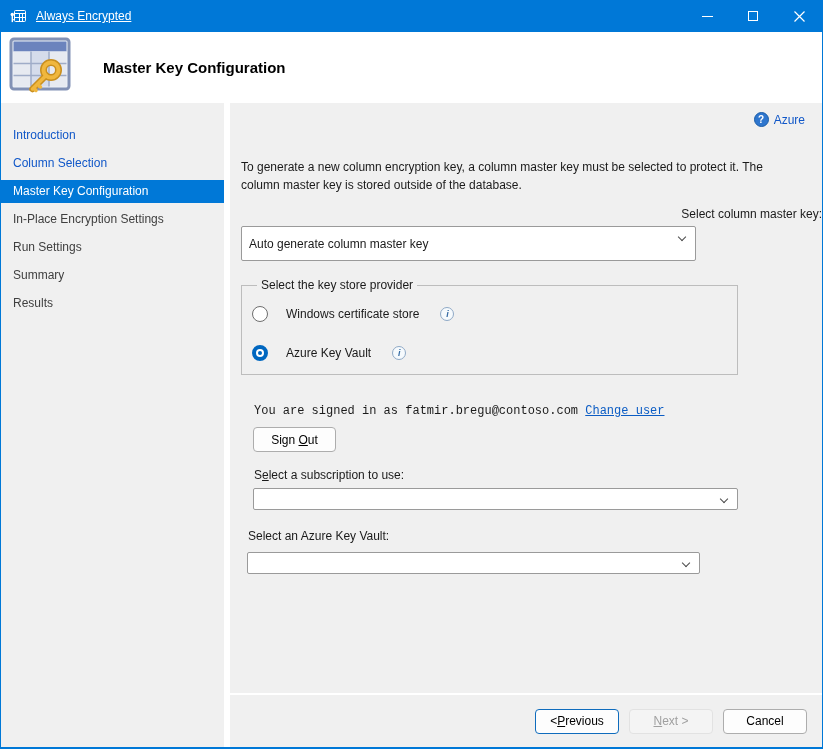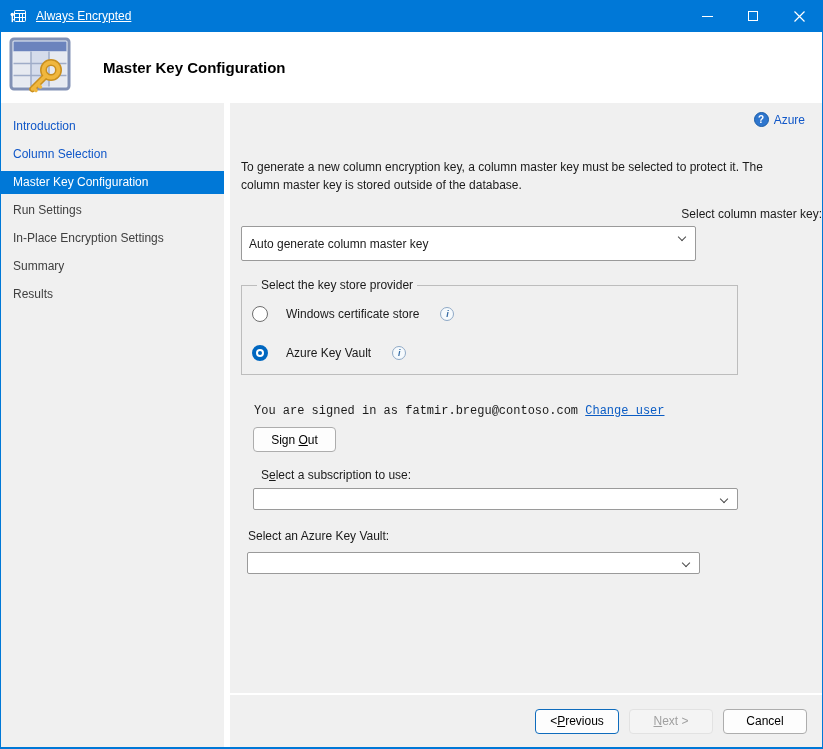--- a/index.html
+++ b/index.html
@@ -14,21 +14,21 @@
   .window-controls { margin-left:auto; display:flex; height:100%; }
   .win-btn { width:46px; display:flex; align-items:center; justify-content:center; cursor:pointer; }
   .glyph-min { width:11px; height:1px; background:#fff; display:block; }
   .glyph-max { width:10px; height:10px; border:1px solid #fff; display:block; }
   
   .header { height:71px; background:#fff; display:flex; align-items:center; }
   .header-icon { margin-left:8px; flex-shrink:0; }
   .header-title { margin-left:30px; font-size:15px; font-weight:bold; color:#000; }
   
   .body { display:flex; height:644px; }
-  .sidebar { width:229px; flex-shrink:0; background:#F0F0F0; border-right:6px solid #fff; padding-top:9px; }
+  .sidebar { width:229px; flex-shrink:0; background:#F0F0F0; border-right:6px solid #fff; padding-top:18px; }
   .side-item { height:28px; display:flex; align-items:center; padding-left:12px; font-size:12px; cursor:pointer; }
   .side-item.visited { color:#1057C8; }
   .side-item.upcoming { color:#404040; }
   .side-item.current { background:#0078D7; color:#fff; height:23px; margin:2.5px 0; }
   .main { flex:1; position:relative; display:flex; flex-direction:column; background:#F0F0F0; }
   .help { position:absolute; top:9px; right:17px; display:flex; align-items:center; gap:5px;
           color:#1057C8; font-size:12px; cursor:pointer; }
   .help-icon { width:15px; height:15px; border-radius:50%; background:#2E76CE; border:1px solid #1A5DA8;
                color:#fff; font-size:10px; font-weight:bold; display:flex; align-items:center; justify-content:center; }
   .content { flex:1; padding:55px 0 0 11px; font-size:12px; color:#1a1a1a; }
@@ -51,21 +51,21 @@
            margin:-2px 0 0 -2px; border-radius:50%; background:#0067C0; }
   .info-icon { width:14px; height:14px; border-radius:50%; border:1px solid #8FA9C6; background:#F6FAFD;
                color:#3A6EA5; font-size:9px; font-weight:bold; font-style:italic;
                display:flex; align-items:center; justify-content:center; margin-left:3px; }
   
   .account-row { margin:29px 9px 0 13px;font-family:Liberation Mono, monospace; }
   .link { color:#0B5CC4; text-decoration:underline; cursor:pointer; }
   .signout-btn { margin:9px 0 0 12px; width:83px; height:25px; background:#FDFDFD;
                  border:1px solid #ADADAD; border-radius:4px; font-size:12px;
                  font-family:"Liberation Sans", sans-serif; cursor:pointer; }
-  .sub-label { margin:16px 0 6px 20px; }
+  .sub-label { margin:16px 0 6px 13px; }
   .combo-sub { width:485px; margin-left:12px; height:22px; }
   .akv-label { margin:19px 0 9px 7px; }
   .combo-akv { width:453px; margin-left:6px; height:22px; }
   .mn { text-decoration:underline; }
   
   .footer { height:54px; border-top:2px solid #fff; display:flex; align-items:center;
             justify-content:flex-end; gap:10px; padding-right:15px; }
   .btn { width:84px; height:25px; font-size:12px; font-family:"Liberation Sans", sans-serif;
          border-radius:4px; display:flex; align-items:center; justify-content:center; cursor:pointer; }
   .btn-previous { background:#FDFDFD; border:1.5px solid #0F6CBD; color:#000; }
@@ -126,22 +126,22 @@
     </span>
     <span class="header-title">Master Key Configuration</span>
   </div>
 
   <div class="body">
 
     <div class="sidebar">
       <div class="side-item visited">Introduction</div>
       <div class="side-item visited">Column Selection</div>
       <div class="side-item current">Master Key Configuration</div>
+      <div class="side-item upcoming">In-Place Encryption Settings</div>
       <div class="side-item upcoming">Run Settings</div>
-      <div class="side-item upcoming">In-Place Encryption Settings</div>
       <div class="side-item upcoming">Summary</div>
       <div class="side-item upcoming">Results</div>
     </div>
 
     <div class="main">
       <div class="help">
         <span class="help-icon">?</span>
         <span>Azure</span>
       </div>
 

